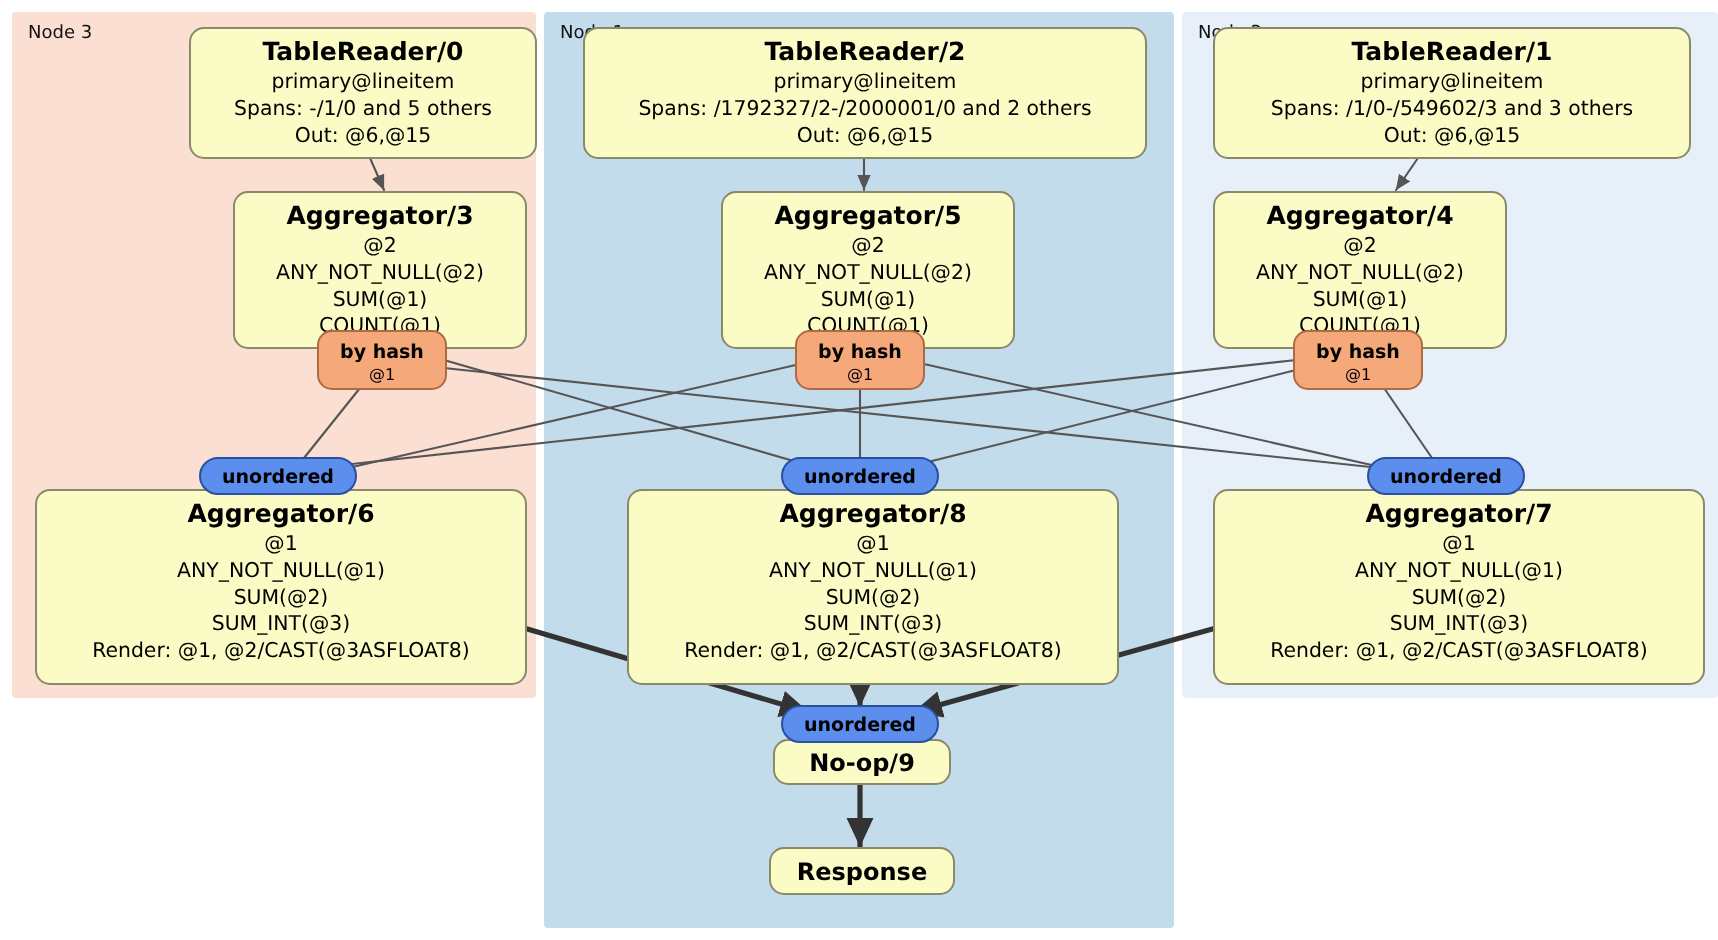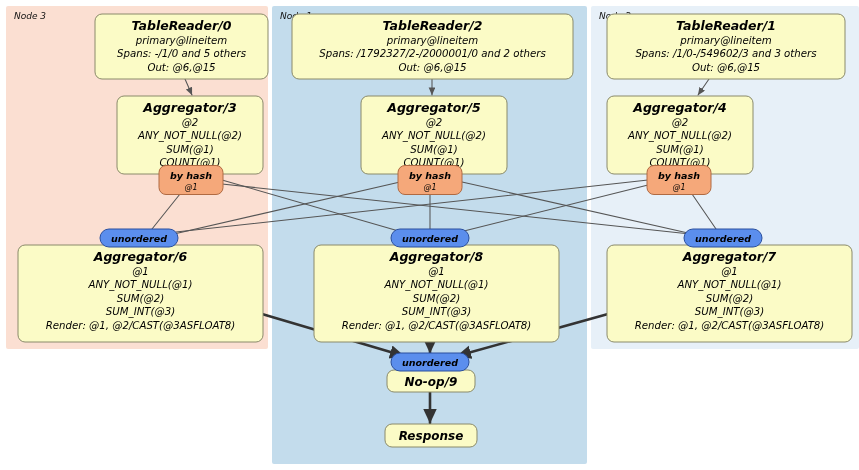--- a/index.html
+++ b/index.html
@@ -1,18 +1,18 @@
 <!DOCTYPE html>
 <html><head>
 <meta charset="utf-8">
 <style>
   html,body{margin:0;padding:0;background:#ffffff;}
   body{width:859px;height:470px;overflow:hidden;
        font-family:"DejaVu Sans","Liberation Sans",sans-serif;}
-  #stage{position:relative;width:859px;height:470px;font-style:italic;}
+  #stage{position:relative;width:859px;height:470px;}
   svg{display:block;}
   .nodelabel{font-size:9px;fill:#111;font-family:"DejaVu Sans","Liberation Sans",sans-serif;}
   .bxtitle{font-size:12.5px;font-weight:bold;fill:#000;font-family:"DejaVu Sans","Liberation Sans",sans-serif;}
   .bxline{font-size:10.2px;fill:#000;font-family:"DejaVu Sans","Liberation Sans",sans-serif;}
   .hashtitle{font-size:9.5px;font-weight:bold;fill:#000;font-family:"DejaVu Sans","Liberation Sans",sans-serif;}
   .hashsub{font-size:8px;fill:#000;font-family:"DejaVu Sans","Liberation Sans",sans-serif;}
   .ordlabel{font-size:9.5px;font-weight:bold;fill:#000;font-family:"DejaVu Sans","Liberation Sans",sans-serif;}
   .smalltitle{font-size:12px;font-weight:bold;fill:#000;font-family:"DejaVu Sans","Liberation Sans",sans-serif;}
 </style>
 </head>

